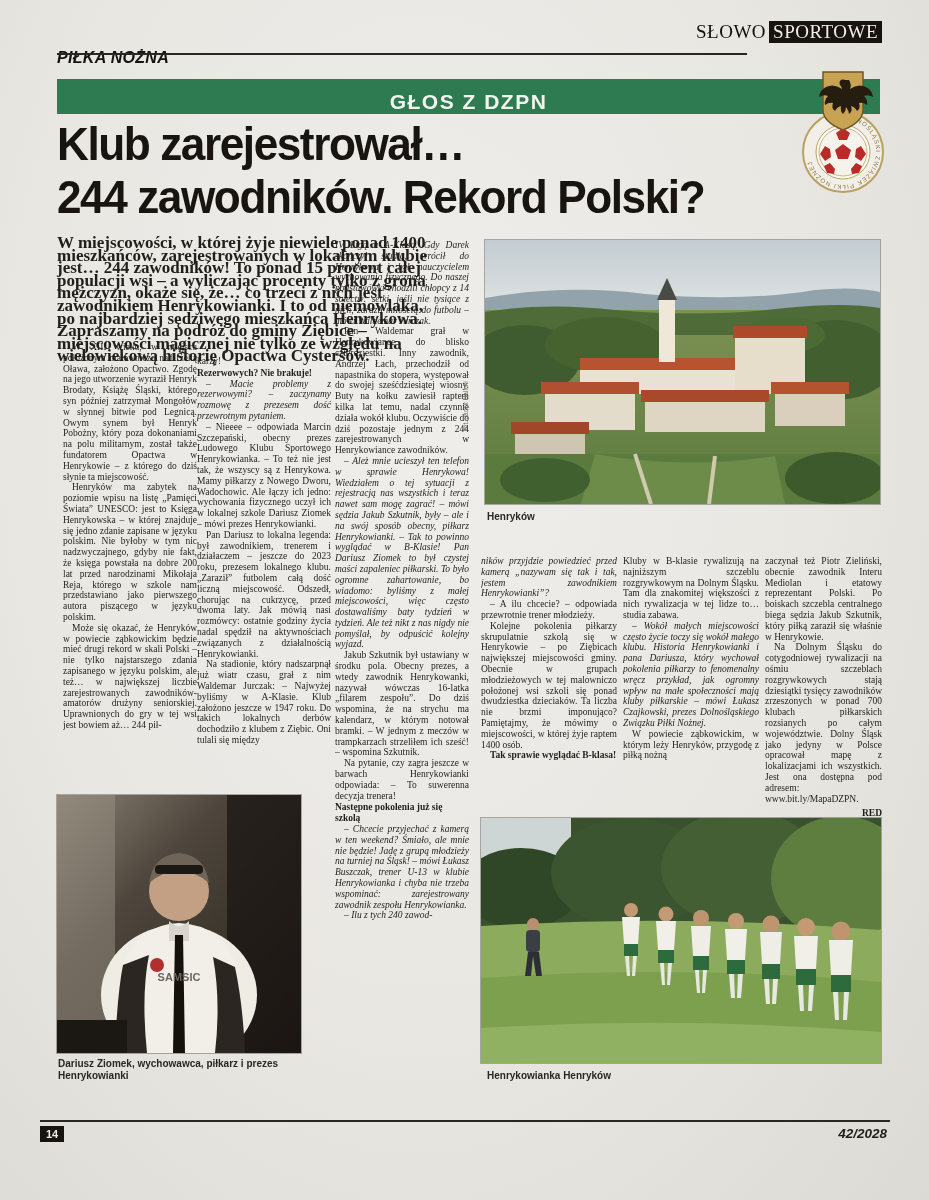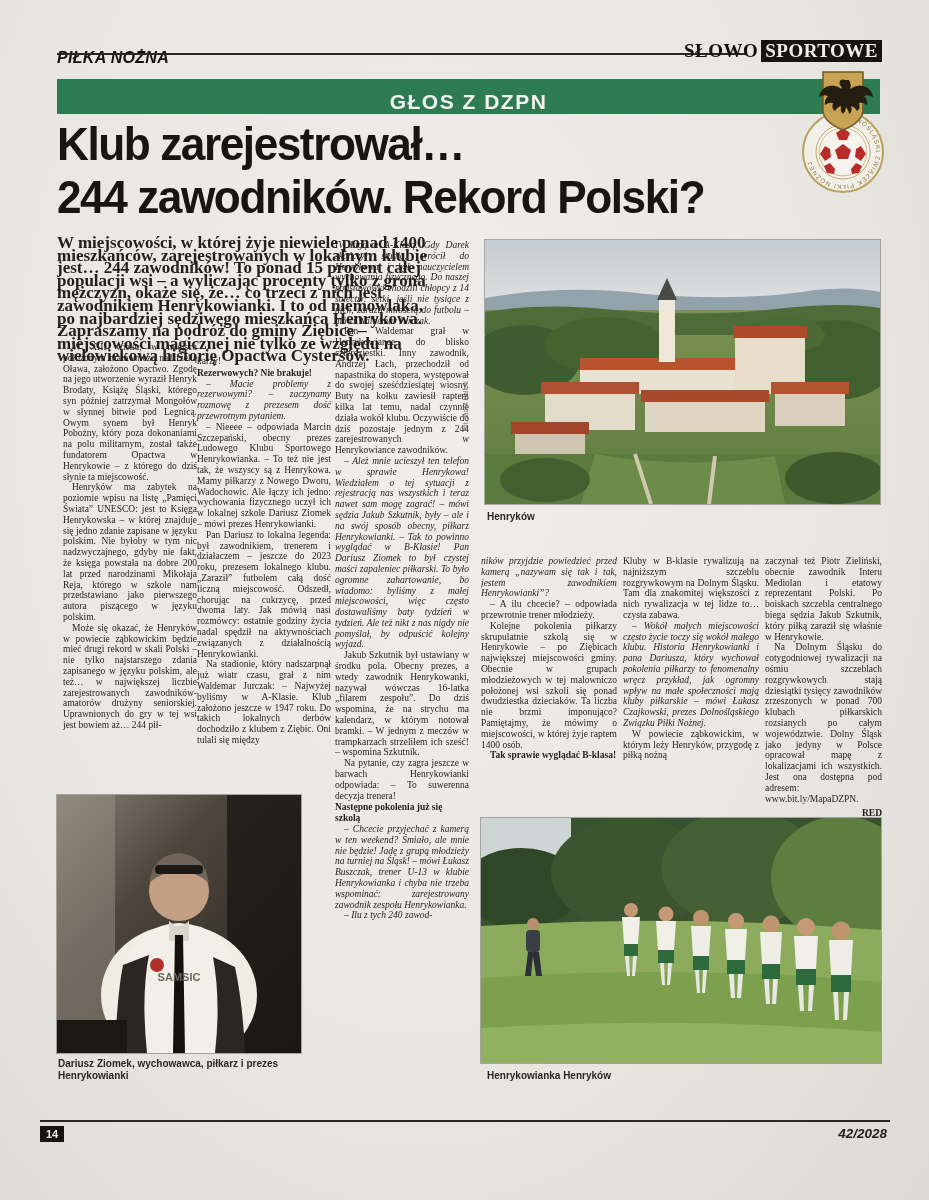--- a/index.html
+++ b/index.html
@@ -3,22 +3,22 @@
 <meta charset="utf-8">
 <style>
   html,body{margin:0;padding:0;}
   body{background:#c9c7c3;font-family:"Liberation Serif",serif;}
   .page{position:relative;width:929px;height:1200px;margin:0 auto;overflow:hidden;
         background:radial-gradient(ellipse at 45% 35%, #f0eeea 0%, #e9e7e2 55%, #dcdad5 100%);}
   
   .section-label{position:absolute;left:57px;top:28px;font-family:"Liberation Sans",sans-serif;
         font-weight:bold;font-style:italic;font-size:16px;color:#15130f;letter-spacing:.3px;margin-top:21px;}
   .top-rule{position:absolute;left:57px;top:53px;width:690px;height:2px;background:#2a2722;}
-  .masthead{position:absolute;right:47px;top:40px;font-family:"Liberation Serif",serif;
-        font-weight:bold;font-size:19px;letter-spacing:.5px;color:#14110c;white-space:nowrap;}
+  .masthead{position:absolute;right:47px;top:21px;font-family:"Liberation Serif",serif;
+        font-weight:normal;font-size:19px;letter-spacing:.5px;color:#14110c;white-space:nowrap;}
   .masthead .boxed{background:#17140f;color:#efede8;padding:0 4px 1px 4px;margin-left:3px;}
   .banner{position:absolute;left:57px;top:79px;width:823px;height:35px;background:#2e7b51;
         display:flex;align-items:flex-end;justify-content:center;}
   .banner-text{font-family:"Liberation Sans",sans-serif;font-weight:bold;font-size:21px;
         color:#f3f3ef;letter-spacing:1.5px;}
   .crest{position:absolute;left:793px;top:70px;width:100px;height:128px;z-index:5;}
   
   .headline{position:absolute;left:57px;top:118px;width:840px;
         font-family:"Liberation Sans",sans-serif;font-weight:bold;color:#181511;
         font-size:46px;line-height:53px;letter-spacing:-1.5px;transform:scaleX(.96);
@@ -131,21 +131,21 @@
       <p class="b em">– Chcecie przyjechać z kamerą w ten weekend? Śmiało, ale mnie nie będzie! Jadę z grupą młodzieży na turniej na Śląsk! – mówi Łukasz Buszczak, trener U-13 w klubie Henrykowianka i chyba nie trzeba wspominać: zarejestrowany zawodnik zespołu Henrykowianka.</p>
       <p class="b em">– Ilu z tych 240 zawod-</p>
     </div>
   <div class="col col4">
       <p class="b em first">ników przyjdzie powiedzieć przed kamerą „nazywam się tak i tak, jestem zawodnikiem Henrykowianki”?</p>
       <p class="b p">– A ilu chcecie? – odpowiada przewrotnie trener młodzieży.</p>
       <p class="b p">Kolejne pokolenia piłkarzy skrupulatnie szkolą się w Henrykowie – po Ziębicach największej miejscowości gminy. Obecnie w grupach młodzieżowych w tej malowniczo położonej wsi szkoli się ponad dwudziestka dzieciaków. Ta liczba nie brzmi imponująco? Pamiętajmy, że mówimy o miejscowości, w której żyje raptem 1400 osób.</p>
       <p class="b bold">Tak sprawie wyglądać B-klasa!</p>
     </div>
   <div class="col col5">
-      <p class="b p first">Kluby w B-klasie rywalizują na najniższym szczeblu rozgrywkowym na Dolnym Śląsku. Tam dla znakomitej większości z nich rywalizacja w tej lidze to… czysta zabawa.</p>
+      <p class="b p first">Kluby w B-klasie rywalizują na najniższym szczeblu rozgrywkowym na Dolnym Śląsku. Tam dla znakomitej większości z nich rywalizacja w tej lidze to… studia zabawa.</p>
       <p class="b em">– Wokół małych miejscowości często życie toczy się wokół małego klubu. Historia Henrykowianki i pana Dariusza, który wychował pokolenia piłkarzy to fenomenalny wręcz przykład, jak ogromny wpływ na małe społeczności mają kluby piłkarskie – mówi Łukasz Czajkowski, prezes Dolnośląskiego Związku Piłki Nożnej.</p>
       <p class="b p">W powiecie ząbkowickim, w którym leży Henryków, przygodę z piłką nożną</p>
     </div>
   <div class="col col6">
       <p class="b p first">zaczynał też Piotr Zieliński, obecnie zawodnik Interu Mediolan i etatowy reprezentant Polski. Po boiskach szczebla centralnego biega sędzia Jakub Szkutnik, który piłką zaraził się właśnie w Henrykowie.</p>
       <p class="b p">Na Dolnym Śląsku do cotygodniowej rywalizacji na ośmiu szczeblach rozgrywkowych stają dziesiątki tysięcy zawodników zrzeszonych w ponad 700 klubach piłkarskich rozsianych po całym województwie. Dolny Śląsk jako jedyny w Polsce opracował mapę z lokalizacjami ich wszystkich. Jest ona dostępna pod adresem: www.bit.ly/MapaDZPN.</p>
       <p class="b sig">RED</p>
     </div>
 
   <svg class="photo photo-aerial" viewBox="0 0 395 264" preserveAspectRatio="none">

